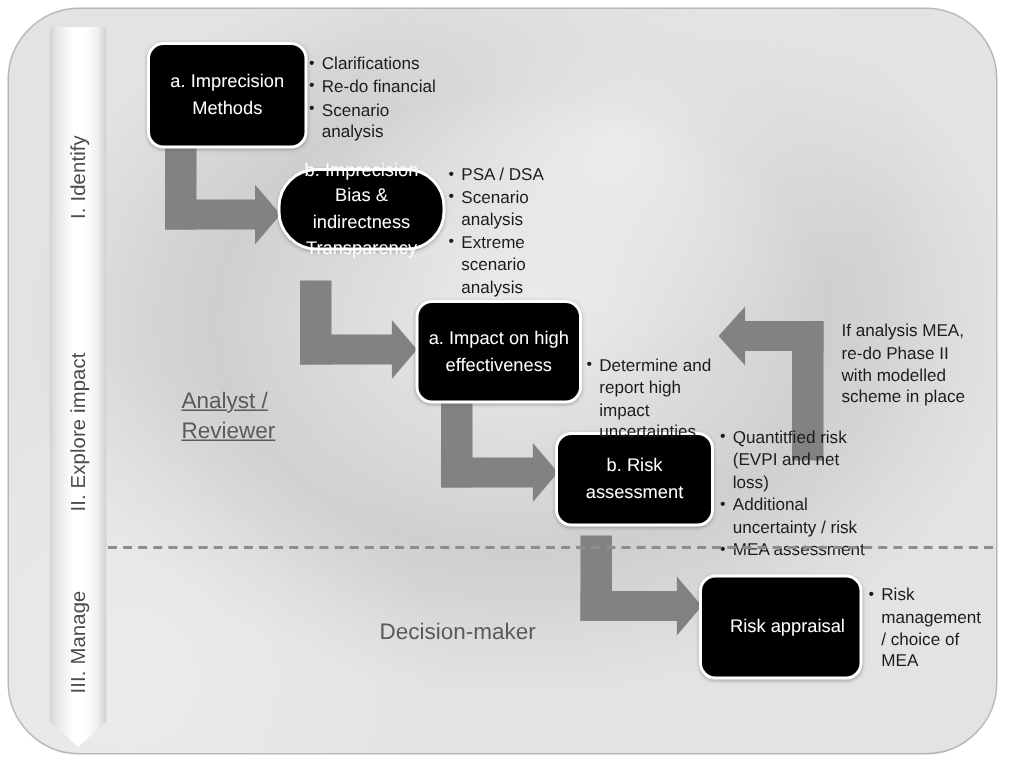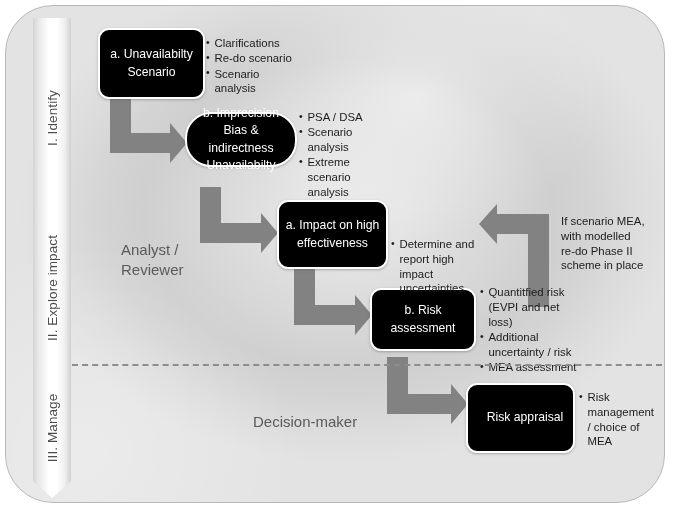--- a/index.html
+++ b/index.html
@@ -175,30 +175,30 @@
   <div style="position:absolute; left:451px; top:384px; width:17px; height:40px;
               background:#828282; clip-path:polygon(0% 0%, 100% 50%, 0% 100%);"></div>
 
   <div class="elbow" style="left:528px; top:214px; width:21px; height:93px;"></div>
   <div class="elbow" style="left:496px; top:214px; width:53px; height:20px;"></div>
   <div style="position:absolute; left:479px; top:204px; width:18px; height:40px;
               background:#828282; clip-path:polygon(100% 0%, 0% 50%, 100% 100%);"></div>
 
   <div class="pbox" style="left:98px; top:28px; width:107px; height:71px;">
     <div class="lines">
-      <div>a. Unavailabilty</div>
-      <div>Scenario</div>
+      <div>a. Imprecision</div>
+      <div>Methods</div>
     </div>
   </div>
 
   <div class="pbox" style="left:185px; top:112px; width:112px; height:55px;border-radius:26px;">
     <div class="lines">
       <div>b. Imprecision</div>
       <div>Bias &amp; indirectness</div>
-      <div>Unavailabilty</div>
+      <div>Transparency</div>
     </div>
   </div>
 
   <div class="pbox" style="left:277px; top:200px; width:111px; height:69px;">
     <div class="lines">
       <div>a. Impact on high</div>
       <div>effectiveness</div>
     </div>
   </div>
 
@@ -209,21 +209,21 @@
   </div>
 
   <div class="pbox" style="left:466px; top:383px; width:109px; height:70px;padding-left:15px;">
     <div class="lines">
       <div>Risk appraisal</div>
     </div>
   </div>
 
   <div class="bullets" style="left:206px; top:36px; width:94px;">
     <div class="bl">Clarifications</div>
-    <div class="bl">Re-do scenario</div>
+    <div class="bl">Re-do financial</div>
     <div class="bl">Scenario analysis</div>
   </div>
 
   <div class="bullets" style="left:299px; top:110px; width:72px;">
     <div class="bl">PSA / DSA</div>
     <div class="bl">Scenario analysis</div>
     <div class="bl">Extreme scenario analysis</div>
   </div>
 
   <div class="bullets" style="left:391px; top:207px; width:87px;margin-top:30px;">
@@ -234,26 +234,26 @@
     <div class="bl">Quantitfied risk (EVPI and net loss)</div>
     <div class="bl">Additional uncertainty /  risk</div>
     <div class="bl">MEA assessment</div>
   </div>
 
   <div class="bullets" style="left:579px; top:390px; width:78px;">
     <div class="bl">Risk management / choice of MEA</div>
   </div>
 
   <div class="note" style="left:561px; top:214px; width:112px;">
-    <div>If scenario MEA,</div>
+    <div>If analysis MEA,</div>
+    <div>re-do Phase II</div>
     <div>with modelled</div>
-    <div>re-do Phase II</div>
     <div>scheme in place</div>
   </div>
 
-  <div class="role" style="left:121px; top:240px; width:120px; white-space:pre-line;">Analyst /
+  <div class="role" style="left:121px; top:258px; width:120px; white-space:pre-line;text-decoration:underline;">Analyst /
 Reviewer</div>
 
   <div class="role" style="left:253px; top:412px; width:190px;">Decision-maker</div>
 
   <div class="divider" style="left:72px; top:364px; width:590px;"></div>
 
 </div>
 
 </body></html>

